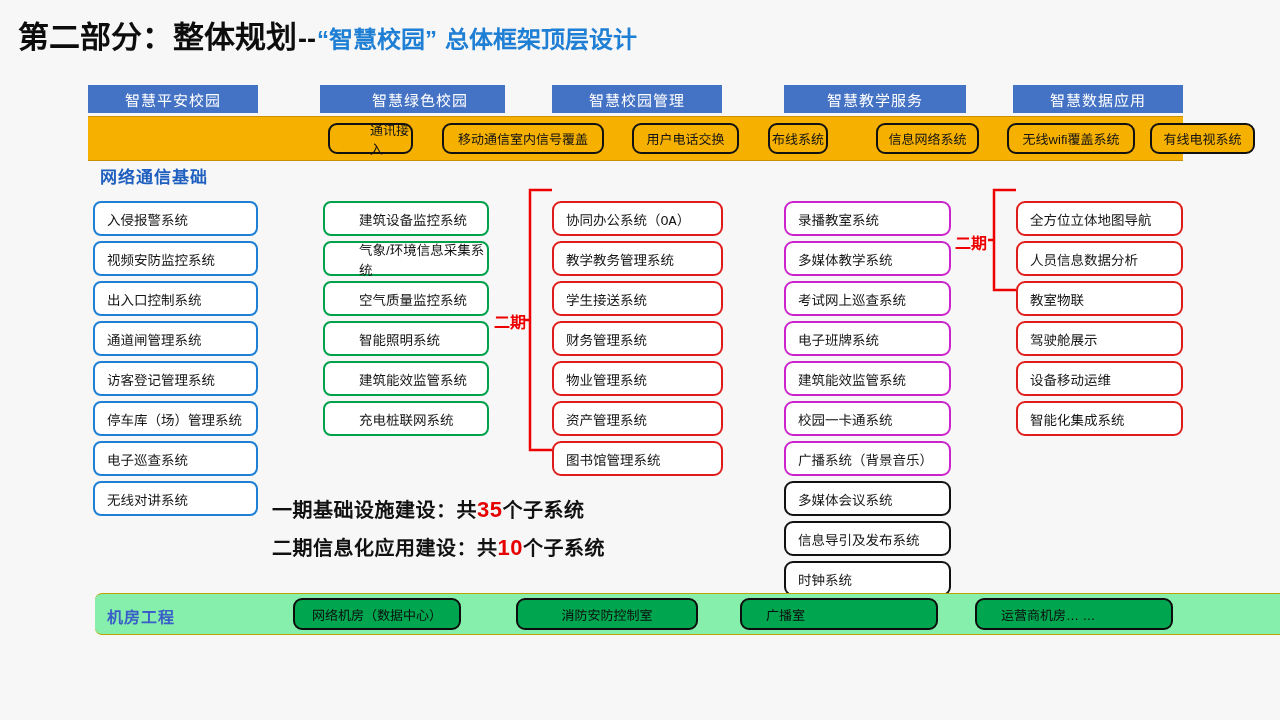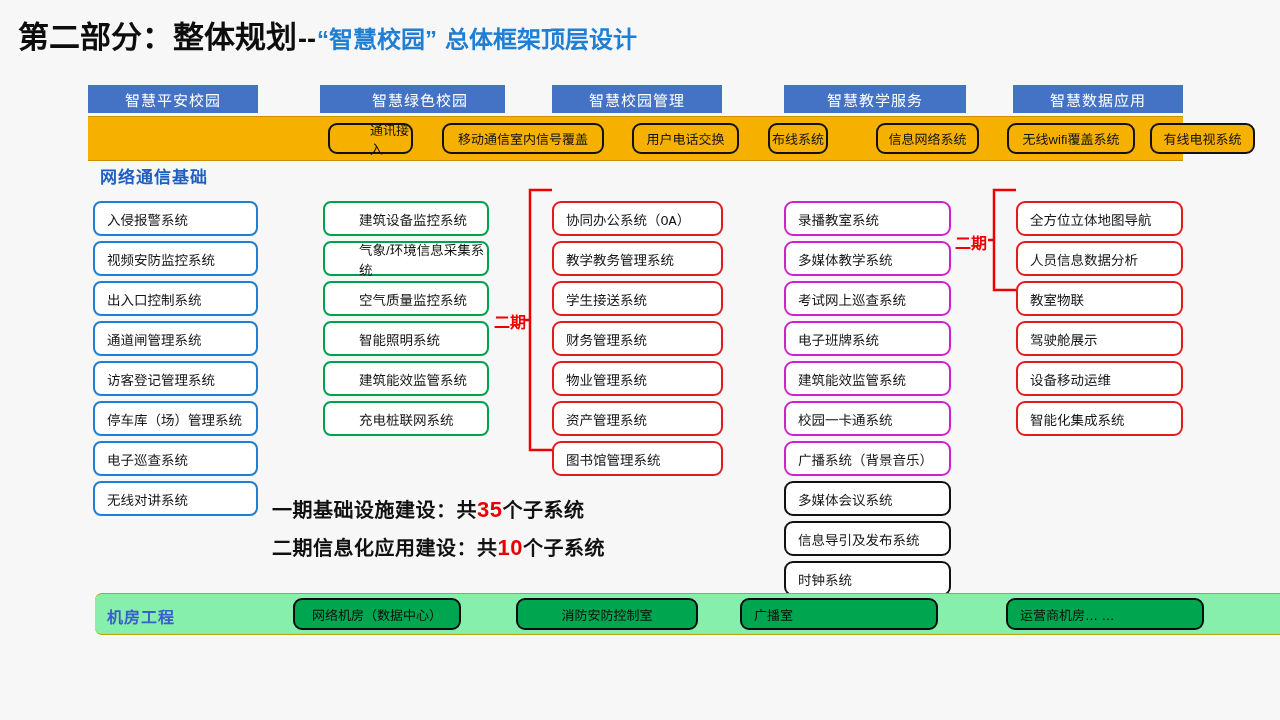--- a/index.html
+++ b/index.html
@@ -172,21 +172,21 @@
     background: #00a64f;
     border: 2.5px solid #0d0d0d;
     border-radius: 9px;
     display: flex;
     align-items: center;
     font-size: 13px;
     color: #0d0d0d;
     box-sizing: border-box;
   }
   .room-pill.center { justify-content: center; }
-  .room-pill.left   { justify-content: flex-start; padding-left: 12px; }
+  .room-pill.left   { justify-content: flex-start; padding-left: 24px; }
 </style>
 </head>
 <body>
 
 <div id="title-bar">
   <span class="title-black">第二部分：整体规划</span>
   <span class="title-dash">--</span>
   <span class="title-blue">“智慧校园”</span>
   <span class="title-blue-sp"></span>
   <span class="title-blue">总体框架顶层设计</span>
@@ -274,14 +274,14 @@
 <div id="summary">
     <div class="sum-line"><span>一期基础设施建设：共</span><span class="sum-num">35</span><span>个子系统</span></div>
     <div class="sum-line"><span>二期信息化应用建设：共</span><span class="sum-num">10</span><span>个子系统</span></div>
   </div>
 
 <div id="room-band">
   <div id="room-band-title">机房工程</div>
 <div class="room-pill center" style="left: 198px; width: 168px;">网络机房（数据中心）</div>
     <div class="room-pill center" style="left: 421px; width: 182px;">消防安防控制室</div>
     <div class="room-pill left" style="left: 645px; width: 198px;">广播室</div>
-    <div class="room-pill left" style="left: 911px; width: 198px;">运营商机房… …</div>
+    <div class="room-pill left" style="left: 880px; width: 198px;">运营商机房… …</div>
   </div>
 
 </body></html>

